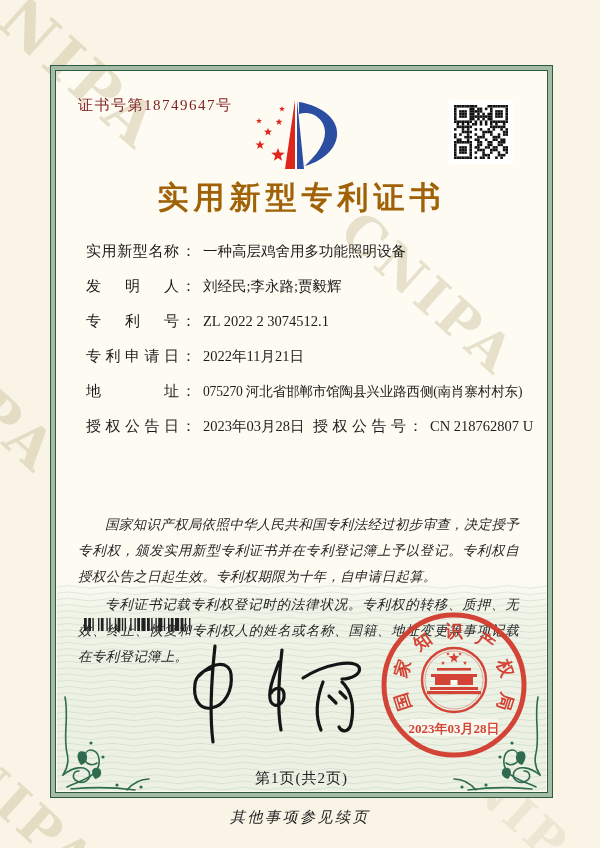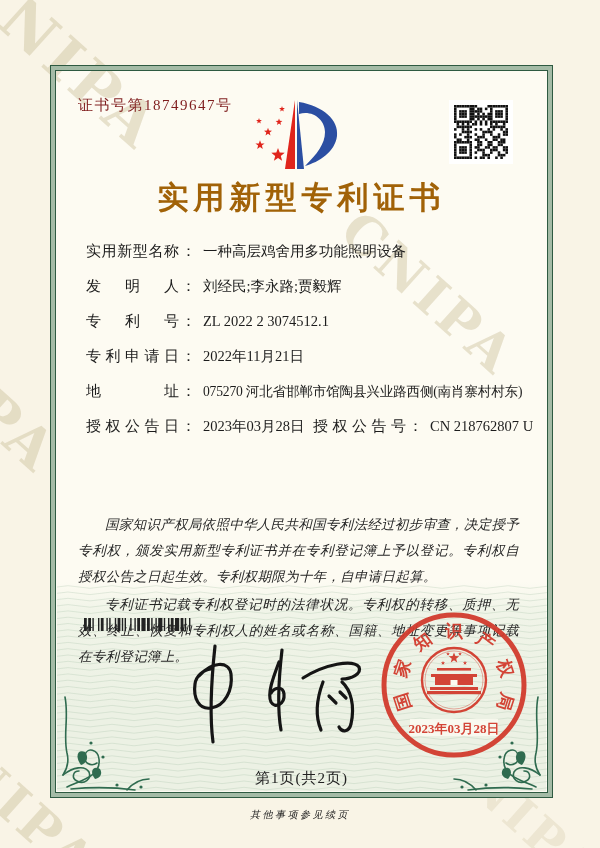--- a/index.html
+++ b/index.html
@@ -38,21 +38,21 @@
   .barcode{position:absolute;left:33px;top:552px;z-index:5;}
   .director{position:absolute;left:37px;top:622px;z-index:6;
     font-family:"Liberation Sans","DejaVu Sans",sans-serif;
     font-size:17px;font-weight:700;color:#161616;line-height:38px;letter-spacing:2px;}
   .sig{position:absolute;left:112px;top:566px;z-index:6;}
   .seal{position:absolute;left:318px;top:534px;z-index:7;opacity:.94;}
   .flourish{position:absolute;bottom:6px;z-index:2;}
   .fl-l{left:6px;}
   .fl-r{right:6px;transform:scaleX(-1);}
   .pageinfo{position:absolute;left:0;right:0;bottom:9px;text-align:center;font-size:15px;color:#222;z-index:8;letter-spacing:1px;}
-  .footnote{position:absolute;left:0;right:0;top:808px;text-align:center;font-size:10px;font-style:italic;letter-spacing:2.5px;color:#1f1f1f;z-index:2;}
+  .footnote{position:absolute;left:0;right:0;top:808px;text-align:center;font-size:15px;font-style:italic;letter-spacing:2.5px;color:#1f1f1f;z-index:2;}
 </style>
 </head>
 <body>
 
 <div id="wm-page">
     <div class="wm" style="left: 60px; top: 55px; font-size: 60px;">CNIPA</div>
     <div class="wm" style="left: -35px; top: 385px; font-size: 56px;">CNIPA</div>
     <div class="wm" style="left: 10px; top: 800px; font-size: 52px;">CNIPA</div>
     <div class="wm" style="left: 517px; top: 812px; font-size: 48px; opacity: 0.6;">CNIPA</div>
   </div>

